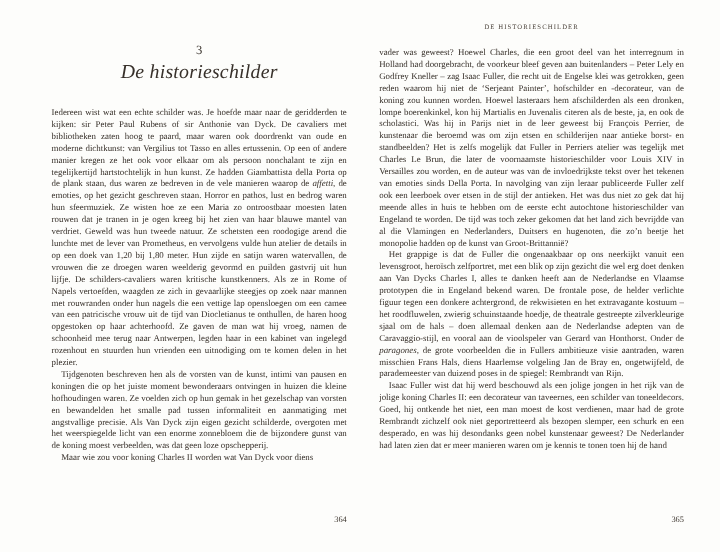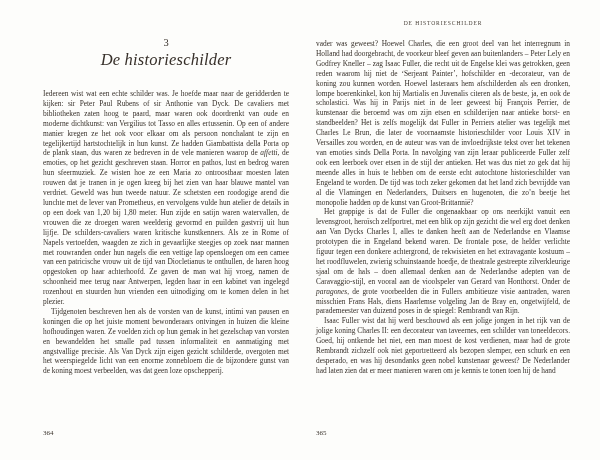--- a/index.html
+++ b/index.html
@@ -74,36 +74,37 @@
     padding: 0;
   }
   .body-text p.para.indent { text-indent: 8px; }
   .body-text .it { font-style: italic; }
 
   .page-number {
     position: absolute;
     top: 429px;
     left: 0;
     width: 100%;
-    text-align: left;
+    text-align: right;
     font-size: 7px;
     color: #3d362f;
   }
 </style>
 </head>
 <body>
 
 <div class="spread">
 
   <div class="page page-left">
     <div class="chapter-number">3</div>
     <div class="chapter-title">De historieschilder</div>
     <div class="body-text">
         <p class="para"><span>Iedereen wist wat een echte schilder was. Je hoefde maar naar de geridderden te kijken: sir Peter Paul Rubens of sir Anthonie van Dyck. De cavaliers met bibliotheken zaten hoog te paard, maar waren ook doordrenkt van oude en moderne dichtkunst: van Vergilius tot Tasso en alles ertussenin. Op een of andere manier kregen ze het ook voor elkaar om als persoon nonchalant te zijn en tegelijkertijd hartstochtelijk in hun kunst. Ze hadden Giambattista della Porta op de plank staan, dus waren ze bedreven in de vele manieren waarop de </span><span class="it">affetti</span><span>, de emoties, op het gezicht geschreven staan. Horror en pathos, lust en bedrog waren hun sfeermuziek. Ze wisten hoe ze een Maria zo ontroostbaar moesten laten rouwen dat je tranen in je ogen kreeg bij het zien van haar blauwe mantel van verdriet. Geweld was hun tweede natuur. Ze schetsten een roodogige arend die lunchte met de lever van Prometheus, en vervolgens vulde hun atelier de details in op een doek van 1,20 bij 1,80 meter. Hun zijde en satijn waren watervallen, de vrouwen die ze droegen waren weelderig gevormd en puilden gastvrij uit hun lijfje. De schilders-cavaliers waren kritische kunstkenners. Als ze in Rome of Napels vertoefden, waagden ze zich in gevaarlijke steegjes op zoek naar mannen met rouwranden onder hun nagels die een vettige lap opensloegen om een camee van een patricische vrouw uit de tijd van Diocletianus te onthullen, de haren hoog opgestoken op haar achterhoofd. Ze gaven de man wat hij vroeg, namen de schoonheid mee terug naar Antwerpen, legden haar in een kabinet van ingelegd rozenhout en stuurden hun vrienden een uitnodiging om te komen delen in het plezier.</span></p>
         <p class="para indent"><span>Tijdgenoten beschreven hen als de vorsten van de kunst, intimi van pausen en koningen die op het juiste moment bewonderaars ontvingen in huizen die kleine hofhoudingen waren. Ze voelden zich op hun gemak in het gezelschap van vorsten en bewandelden het smalle pad tussen informaliteit en aanmatiging met angstvallige precisie. Als Van Dyck zijn eigen gezicht schilderde, overgoten met het weerspiegelde licht van een enorme zonnebloem die de bijzondere gunst van de koning moest verbeelden, was dat geen loze opschepperij.</span></p>
+        <p class="para indent"><span>Maar wie zou voor koning Charles II worden wat Van Dyck voor diens</span></p>
       </div>
     <div class="page-number">364</div>
   </div>
 
   <div class="page page-right">
     <div class="running-head">DE HISTORIESCHILDER</div>
     <div class="body-text">
         <p class="para"><span>vader was geweest? Hoewel Charles, die een groot deel van het interregnum in Holland had doorgebracht, de voorkeur bleef geven aan buitenlanders – Peter Lely en Godfrey Kneller – zag Isaac Fuller, die recht uit de Engelse klei was getrokken, geen reden waarom hij niet de ‘Serjeant Painter’, hofschilder en -decorateur, van de koning zou kunnen worden. Hoewel lasteraars hem afschilderden als een dronken, lompe boerenkinkel, kon hij Martialis en Juvenalis citeren als de beste, ja, en ook de scholastici. Was hij in Parijs niet in de leer geweest bij François Perrier, de kunstenaar die beroemd was om zijn etsen en schilderijen naar antieke borst- en standbeelden? Het is zelfs mogelijk dat Fuller in Perriers atelier was tegelijk met Charles Le Brun, die later de voornaamste historieschilder voor Louis XIV in Versailles zou worden, en de auteur was van de invloedrijkste tekst over het tekenen van emoties sinds Della Porta. In navolging van zijn leraar publiceerde Fuller zelf ook een leerboek over etsen in de stijl der antieken. Het was dus niet zo gek dat hij meende alles in huis te hebben om de eerste echt autochtone historieschilder van Engeland te worden. De tijd was toch zeker gekomen dat het land zich bevrijdde van al die Vlamingen en Nederlanders, Duitsers en hugenoten, die zo’n beetje het monopolie hadden op de kunst van Groot-Brittannië?</span></p>
         <p class="para indent"><span>Het grappige is dat de Fuller die ongenaakbaar op ons neerkijkt vanuit een levensgroot, heroïsch zelfportret, met een blik op zijn gezicht die wel erg doet denken aan Van Dycks Charles I, alles te danken heeft aan de Nederlandse en Vlaamse prototypen die in Engeland bekend waren. De frontale pose, de helder verlichte figuur tegen een donkere achtergrond, de rekwisieten en het extravagante kostuum – het roodfluwelen, zwierig schuinstaande hoedje, de theatrale gestreepte zilverkleurige sjaal om de hals – doen allemaal denken aan de Nederlandse adepten van de Caravaggio-stijl, en vooral aan de vioolspeler van Gerard van Honthorst. Onder de </span><span class="it">paragones</span><span>, de grote voorbeelden die in Fullers ambitieuze visie aantraden, waren misschien Frans Hals, diens Haarlemse volgeling Jan de Bray en, ongetwijfeld, de parademeester van duizend poses in de spiegel: Rembrandt van Rijn.</span></p>
         <p class="para indent"><span>Isaac Fuller wist dat hij werd beschouwd als een jolige jongen in het rijk van de jolige koning Charles II: een decorateur van taveernes, een schilder van toneeldecors. Goed, hij ontkende het niet, een man moest de kost verdienen, maar had de grote Rembrandt zichzelf ook niet geportretteerd als bezopen slemper, een schurk en een desperado, en was hij desondanks geen nobel kunstenaar geweest? De Nederlander had laten zien dat er meer manieren waren om je kennis te tonen toen hij de hand</span></p>

